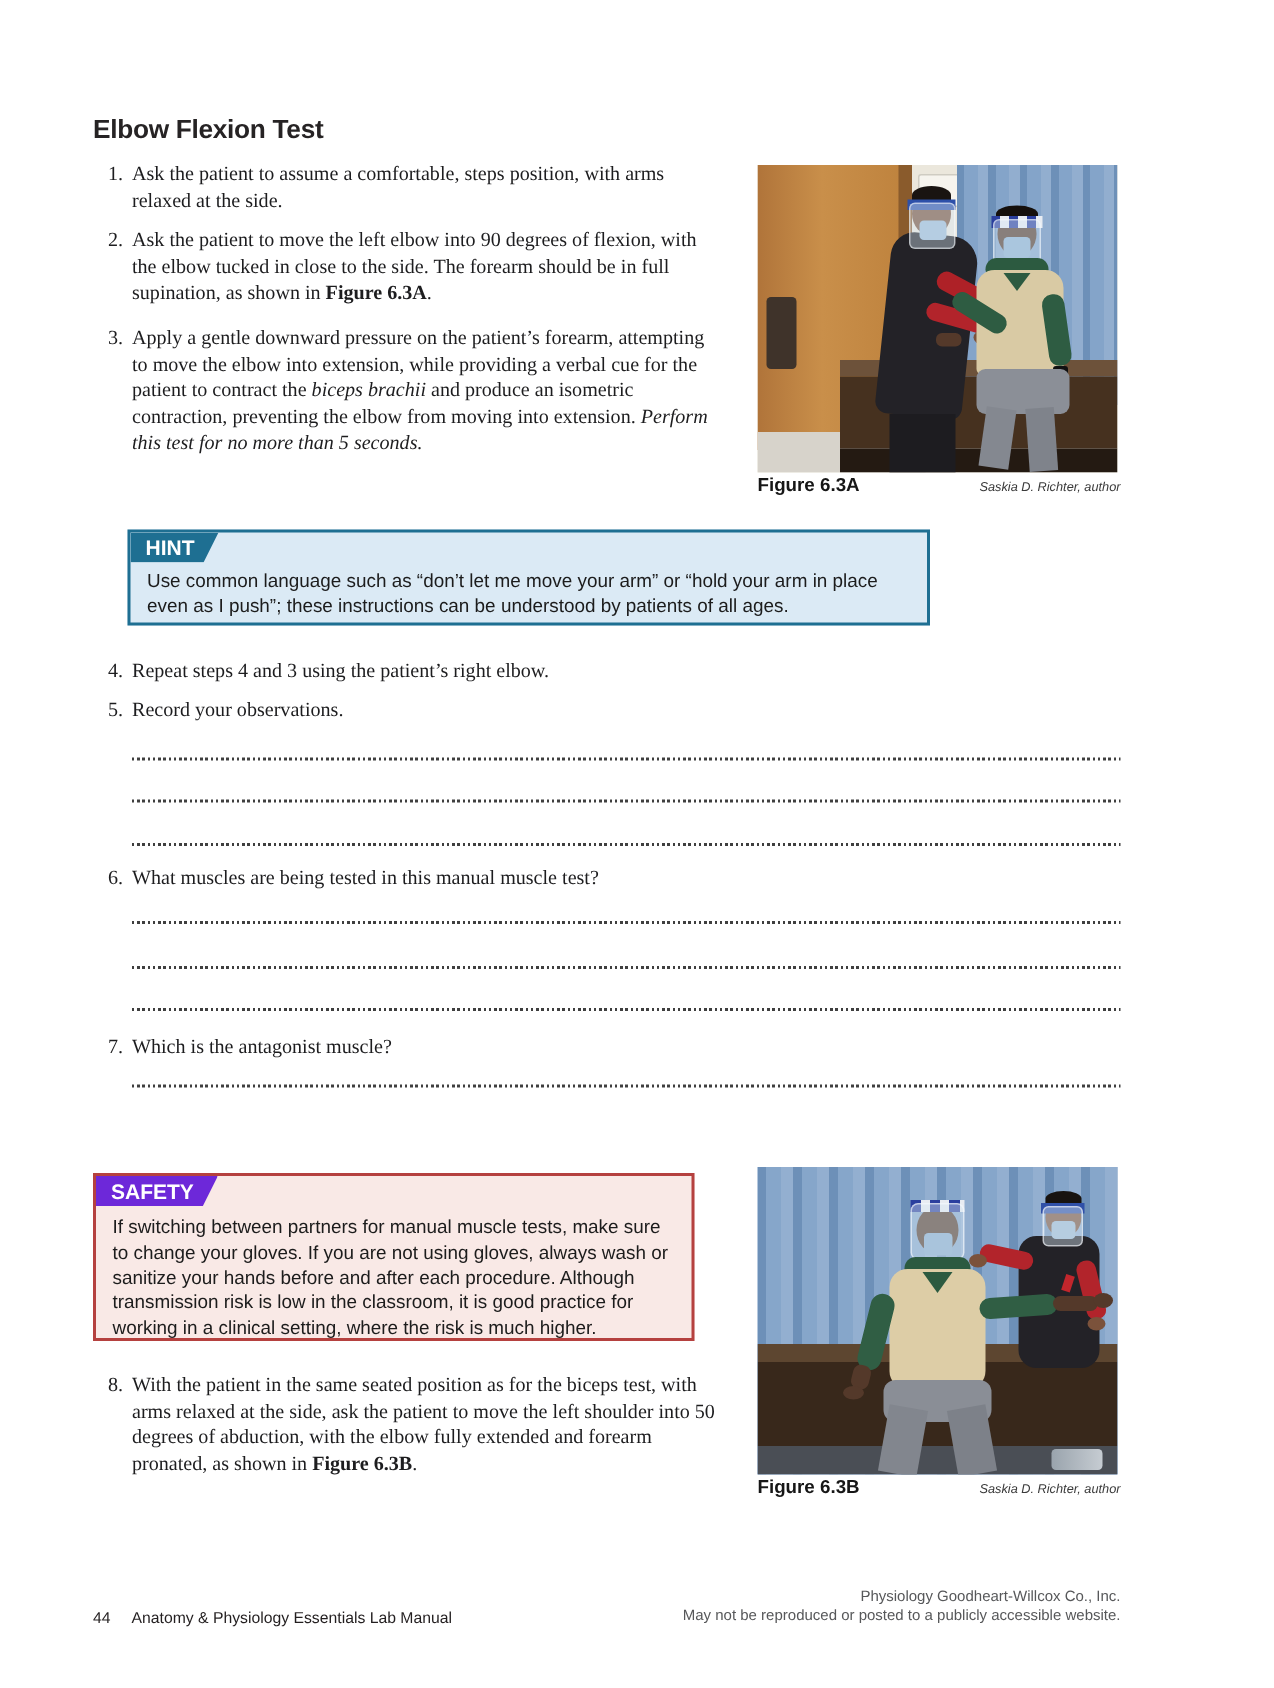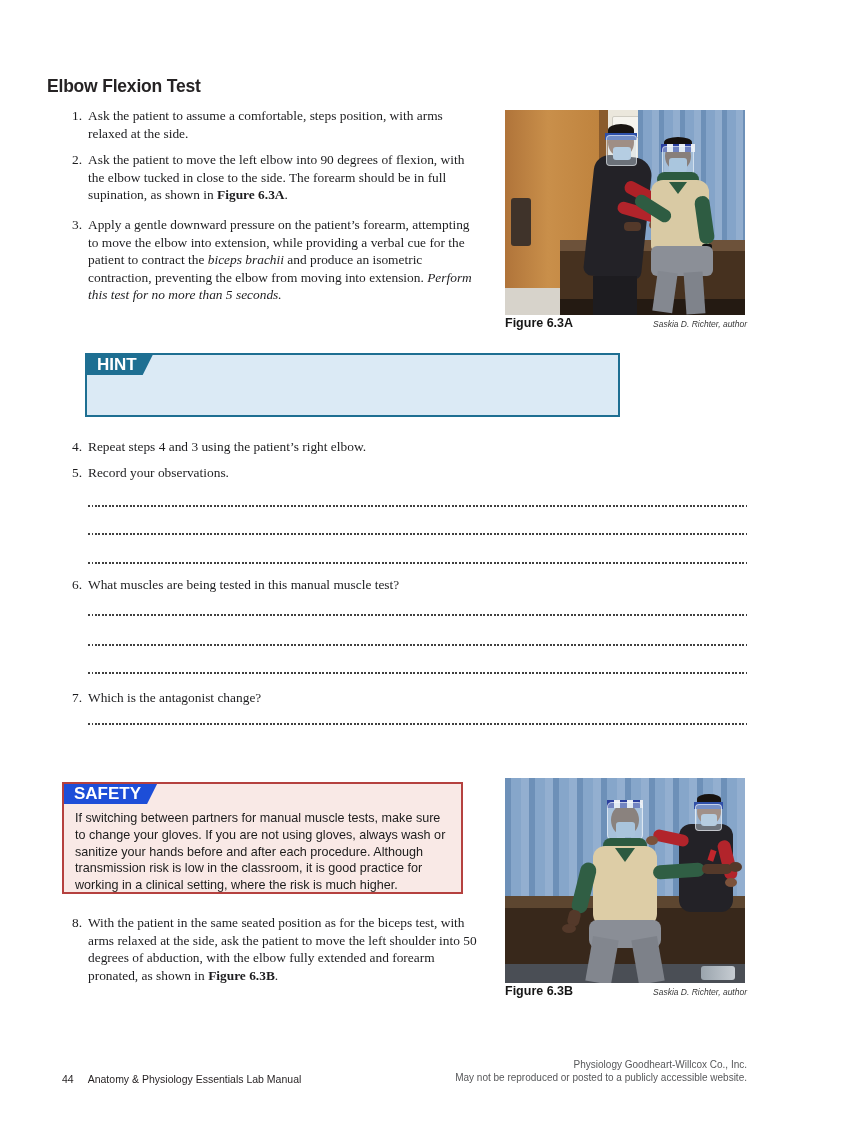--- a/index.html
+++ b/index.html
@@ -1,47 +1,47 @@
 <!DOCTYPE html>
 <html><head>
 <meta charset="utf-8">
 <style>
   * { box-sizing: border-box; }
   body { margin: 0; background: #ffffff; }
   .page { position: relative; width: 849px; height: 1125px; background: #ffffff;
           font-family: "Liberation Serif", serif; color: #231f20; overflow: hidden; }
 
-  .h1 { position: absolute; left: 47px; margin: 0;
+  .h1 { position: absolute; left: 62px; margin: 0;
         font-family: "Liberation Sans", sans-serif; font-weight: bold;
         font-size: 17.5px; letter-spacing: -0.2px; color: #262324; }
 
   .step { position: absolute; left: 62px; display: flex;
           font-size: 13.4px; line-height: 17.5px; color: #1d1d1f; }
   .step .num { width: 20px; text-align: right; flex: none; margin-right: 6px; }
   .step .txt { width: 392px; }
   .step.wide .txt { width: 660px; }
 
   .ansline { position: absolute; left: 88px; width: 659px; height: 1.6px;
              background: repeating-linear-gradient(90deg, #3f3f3f 0 1.6px, transparent 1.6px 3.5px); }
 
   .callout { position: absolute; border: 2px solid; }
   .callout .tab { position: absolute; top: 0; left: 0; height: 20px;
                   padding: 0 16px 0 10px; color: #fff;
                   font-family: "Liberation Sans", sans-serif; font-weight: bold;
-                  font-size: 17px; line-height: 20px;
+                  font-size: 14px; line-height: 20px;
                   clip-path: polygon(0 0, 100% 0, calc(100% - 10px) 100%, 0 100%); }
   .callout .cbody { position: absolute; left: 11px; right: 8px;
                     font-family: "Liberation Sans", sans-serif; color: #1c1c1c; }
   .hint   { left: 85px; top: 353px; width: 535px; height: 64px;
             border-color: #1e6f92; background: #dbeaf5; }
   .hint .tab { background: #1e6f92; }
   .hint .cbody { top: 24px; font-size: 12.6px; line-height: 17.3px; }
   .safety { left: 62px; top: 782px; width: 401px; height: 112px;
             border-color: #b5413f; background: #f9e9e6; }
-  .safety .tab { background: #1d4ed8; }
+  .safety .tab { background: #6d28d9; }
   .safety .cbody { top: 26px; font-size: 12.6px; line-height: 16.8px; }
 
   .photo { position: absolute; width: 240px; height: 205px; overflow: hidden; }
   #photoA { left: 505px; top: 110px; background: #ebe7dc; }
   #photoB { left: 505px; top: 778px; background: #86a6ca; }
   .ab { position: absolute; }
   .grp { position: absolute; inset: 0; }
 
   .caption { position: absolute; left: 505px; width: 242px;
              display: flex; justify-content: space-between; align-items: baseline; }
@@ -123,20 +123,21 @@
     </div>
   </div>
 
   <div class="caption" style="top:316px;">
     <span class="flabel">Figure 6.3A</span>
     <span class="credit">Saskia D. Richter, author</span>
   </div>
 
   <div class="callout hint">
     <div class="tab">HINT</div>
+    <div class="cbody">Use common language such as “don’t let me move your arm” or “hold your arm in place even as I push”; these instructions can be understood by patients of all ages.</div>
   </div>
 
   <div class="step wide" style="top:438px;">
     <span class="num">4.</span>
     <div class="txt">Repeat steps 4 and 3 using the patient’s right elbow.</div>
   </div>
   <div class="step wide" style="top:464px;">
     <span class="num">5.</span>
     <div class="txt">Record your observations.</div>
   </div>
@@ -147,21 +148,21 @@
   <div class="step wide" style="top:576px;">
     <span class="num">6.</span>
     <div class="txt">What muscles are being tested in this manual muscle test?</div>
   </div>
   <div class="ansline" style="top:614px;"></div>
   <div class="ansline" style="top:644px;"></div>
   <div class="ansline" style="top:672px;"></div>
 
   <div class="step wide" style="top:689px;">
     <span class="num">7.</span>
-    <div class="txt">Which is the antagonist change?</div>
+    <div class="txt">Which is the antagonist muscle?</div>
   </div>
   <div class="ansline" style="top:723px;"></div>
 
 
   <div class="callout safety">
     <div class="tab">SAFETY</div>
     <div class="cbody">If switching between partners for manual muscle tests, make sure to change your gloves. If you are not using gloves, always wash or sanitize your hands before and after each procedure. Although transmission risk is low in the classroom, it is good practice for working in a clinical setting, where the risk is much higher.</div>
   </div>
 
   <div class="step" style="top:914px;">

